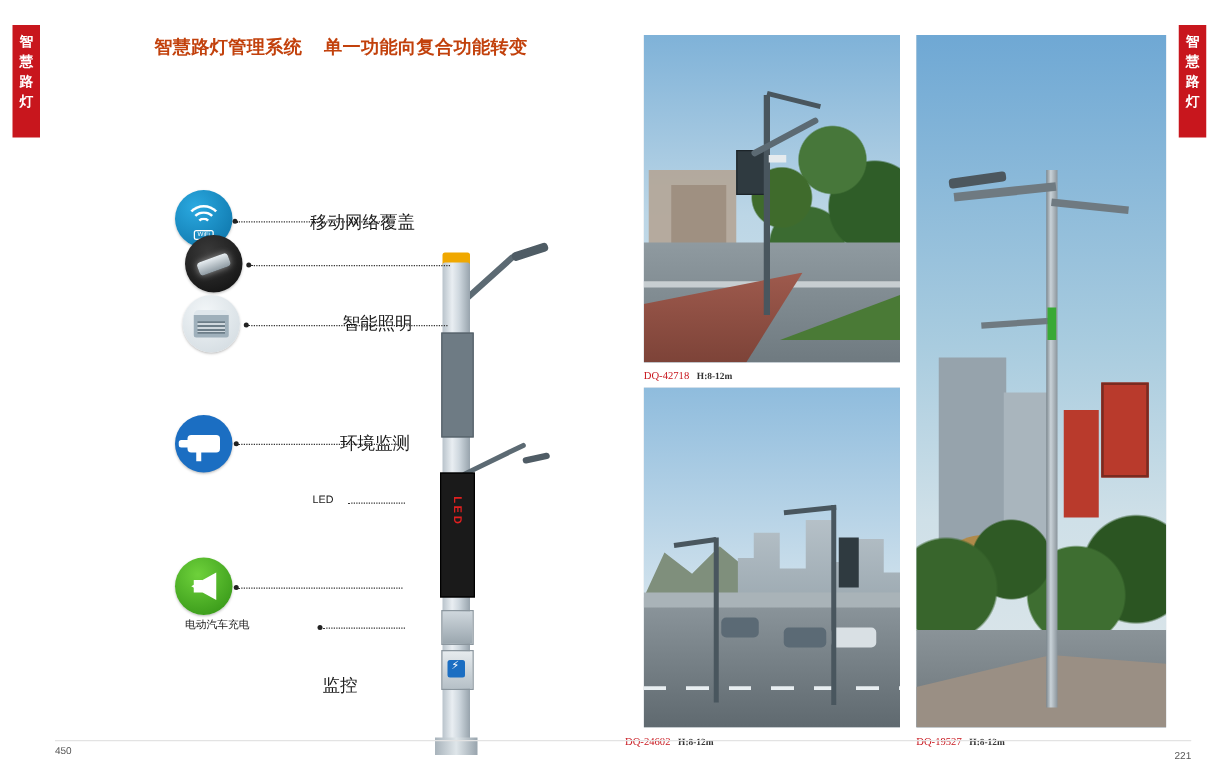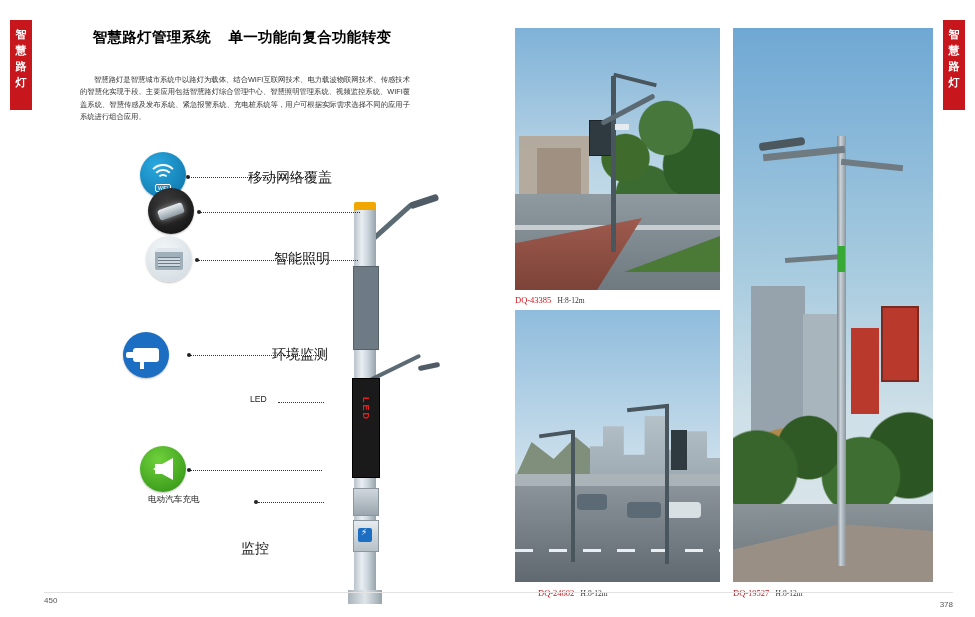--- a/index.html
+++ b/index.html
@@ -19,22 +19,22 @@
   .side-tab.left{left:10px;top:20px;height:90px;}
   .side-tab.right{right:10px;top:20px;height:90px;}
 
   
   .folio{position:absolute;font-size:8px;color:#555;}
   .folio.left{left:44px;bottom:12px;}
   .folio.right{right:22px;bottom:8px;}
   .footrule{position:absolute;left:44px;right:22px;bottom:24px;height:1px;background:#e3e3e3;}
 
   
-  .headline{position:absolute;left:62px;top:28px;width:360px;text-align:center;
-            font-size:14.5px;font-weight:bold;color:#000000;letter-spacing:.3px;}
+  .headline{position:absolute;left:62px;top:28px;width:360px;text-align:right;
+            font-size:14.5px;font-weight:bold;color:#c2410c;letter-spacing:.3px;}
   .intro{position:absolute;left:80px;top:74px;width:330px;font-size:7.3px;
          line-height:12.4px;color:#333;text-align:justify;}
   .intro p{margin:0;text-indent:14px;}
 
   
   .diagram{position:absolute;left:40px;top:140px;width:430px;height:450px;}
 
   
   .pole-wrap{position:absolute;left:272px;top:30px;width:120px;height:430px;}
   .pole-body{position:absolute;left:42px;top:40px;width:22px;height:382px;
@@ -98,21 +98,21 @@
   .f-label{margin-left:8px;font-size:14px;color:#1a1a1a;white-space:nowrap;}
   .t-label{position:absolute;font-size:8.6px;color:#1a1a1a;white-space:nowrap;}
 
   .lead{position:absolute;height:1px;background:#333;}
   .lead.dotted{background:none;border-top:1px dotted #333;}
   .dot{position:absolute;width:4px;height:4px;border-radius:50%;background:#222;}
 
   
   .photo{position:absolute;overflow:hidden;background:#cfd8de;}
   .cap-r{position:absolute;font-size:8.5px;color:#c8161d;font-family:"Liberation Serif",serif;white-space:nowrap;}
-  .cap-r .h{color:#333;font-size:7.5px;margin-left:4px;}
+  .cap-r .h{color:#333;font-size:7.5px;margin-left:4px;font-weight:bold;}
 
   
   .ph1{left:515px;top:28px;width:205px;height:262px;}
   .ph1 .sky{position:absolute;inset:0;background:linear-gradient(to bottom,#7fb2d8,#bcd6e6 55%,#cfe0e9);}
   .ph1 .bldg{position:absolute;left:4px;top:108px;width:70px;height:60px;background:#b4a596;opacity:.9;}
   .ph1 .bldg2{position:absolute;left:22px;top:120px;width:44px;height:48px;background:#9f9081;}
   .ph1 .trees{position:absolute;left:70px;top:40px;width:135px;height:150px;
        background:radial-gradient(circle at 30% 60%,#3f6b2c 0 18%,transparent 19%),
                   radial-gradient(circle at 60% 40%,#47773a 0 22%,transparent 23%),
                   radial-gradient(circle at 85% 65%,#2f5d28 0 24%,transparent 25%),
@@ -187,23 +187,20 @@
       <span>路</span>
       <span>灯</span>
     </div>
 
     <div class="headline">
       <span>智慧路灯管理系统</span>
       &nbsp;&nbsp;
       <span>单一功能向复合功能转变</span>
     </div>
 
-    <div class="intro">
-      <p>智慧路灯是智慧城市系统中以路灯为载体、结合WIFI互联网技术、电力载波物联网技术、传感技术的智慧化实现手段。主要应用包括智慧路灯综合管理中心、智慧照明管理系统、视频监控系统、WIFI覆盖系统、智慧传感及发布系统、紧急报警系统、充电桩系统等，用户可根据实际需求选择不同的应用子系统进行组合应用。</p>
-    </div>
 
     <div class="diagram">
 
       <div class="pole-wrap">
         <div class="pole-arm">
           <div class="lamp-head"></div>
         </div>
         <div class="cap"></div>
         <div class="pole-body"></div>
         <div class="screen"></div>
@@ -250,21 +247,21 @@
         <div class="f-label" style="position:absolute;left:118px;top:62px;">智能照明</div>
       </div>
 
       <div class="feature" style="left:106px;top:96px;">
         <div class="bubble b-env">
             <div class="sensor"></div>
           </div>
         <div class="f-label" style="position:absolute;left:118px;top:110px;">环境监测</div>
       </div>
 
-      <div class="feature" style="left:83px;top:192px;">
+      <div class="feature" style="left:100px;top:192px;">
         <div class="bubble b-cam">
             <div class="cam"></div>
           </div>
         <div class="f-label" style="position:absolute;left:110px;top:208px;">监控</div>
       </div>
 
       <div class="t-label" style="left:210px;top:254px;">LED</div>
 
       <div class="feature" style="left:100px;top:306px;">
         <div class="bubble b-spk">
@@ -298,41 +295,41 @@
     <div class="road"></div>
       <div class="grass"></div>
       <div class="kerb"></div>
       <div class="brick"></div>
     <div class="panel"></div>
     <div class="pole"></div>
     <div class="pole-arm"></div>
     <div class="cam"></div>
   </div>
   <div class="cap-r" style="left:515px;top:295px;">
-    <span>DQ-43385</span>
+    <span>DQ-42718</span>
     <span class="h">H:8-12m</span>
   </div>
 
   <div class="photo ph2">
     <div class="sky"></div>
       <div class="hills"></div>
       <div class="city"></div>
     <div class="road"></div>
       <div class="walk"></div>
       <div class="lane"></div>
     <div class="car" style="left:112px;width:34px;"></div>
     <div class="car w" style="left:150px;width:36px;"></div>
     <div class="car" style="left:62px;width:30px;bottom:72px;"></div>
     <div class="pole" style="left:56px;top:120px;height:132px;"></div>
     <div class="arm" style="left:24px;top:122px;width:34px;transform:rotate(-8deg);"></div>
     <div class="pole" style="left:150px;top:94px;height:160px;"></div>
     <div class="arm" style="left:112px;top:96px;width:42px;transform:rotate(-6deg);"></div>
     <div class="panel" style="left:156px;top:120px;width:16px;height:40px;"></div>
   </div>
-  <div class="cap-r" style="left:538px;top:588px;text-align:right;">
+  <div class="cap-r" style="left:500px;top:588px;text-align:right;">
     <span>DQ-24602</span>
     <span class="h">H:8-12m</span>
   </div>
 
   <div class="photo ph3">
     <div class="sky"></div>
     <div class="tower"></div>
       <div class="tower2"></div>
       <div class="dome"></div>
       <div class="billb"></div>
@@ -346,14 +343,14 @@
     <div class="arm-mid"></div>
     <div class="green"></div>
     <div class="panelv"></div>
   </div>
   <div class="cap-r" style="left:733px;top:588px;">
     <span>DQ-19527</span>
     <span class="h">H:8-12m</span>
   </div>
 
   <div class="footrule"></div>
-  <div class="folio right">378</div>
+  <div class="folio right">221</div>
 </div>
 
 </body></html>

